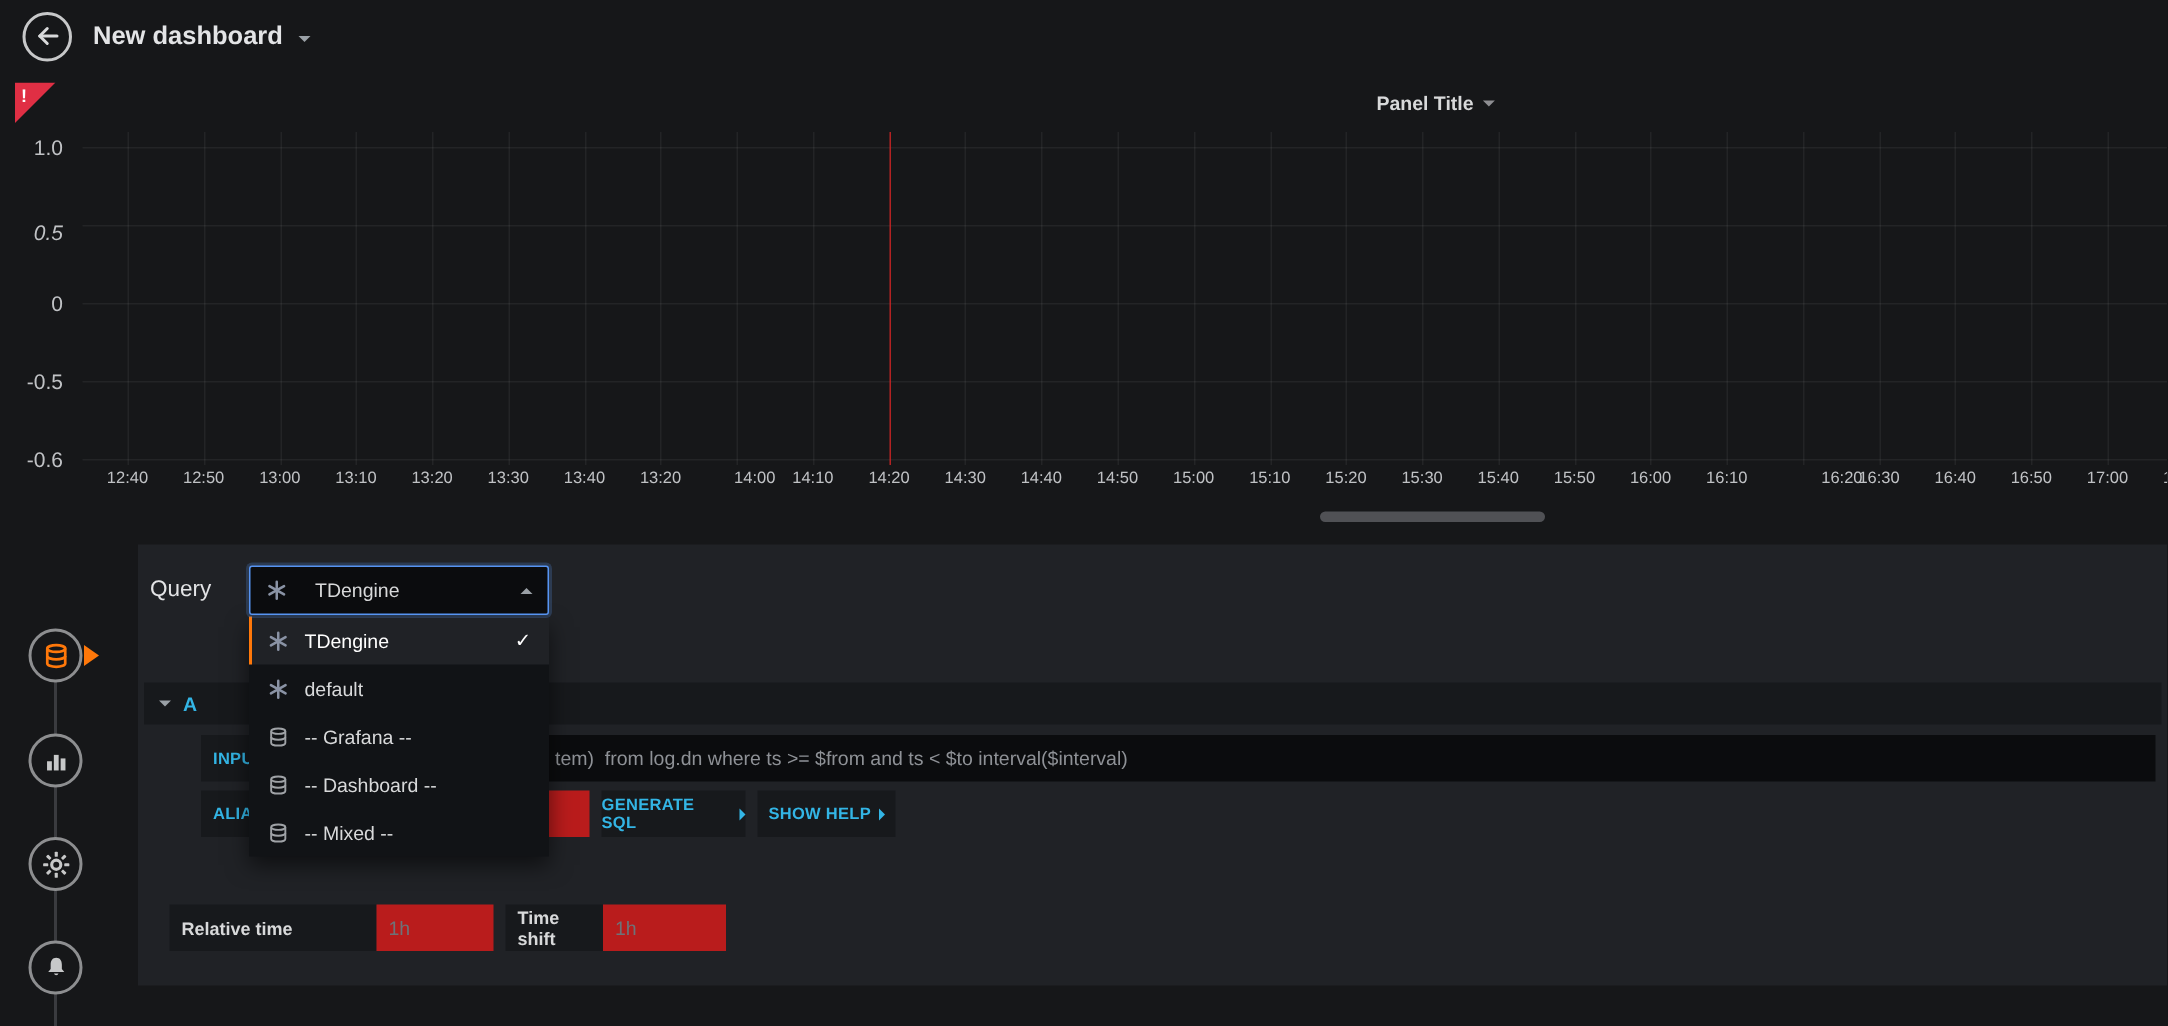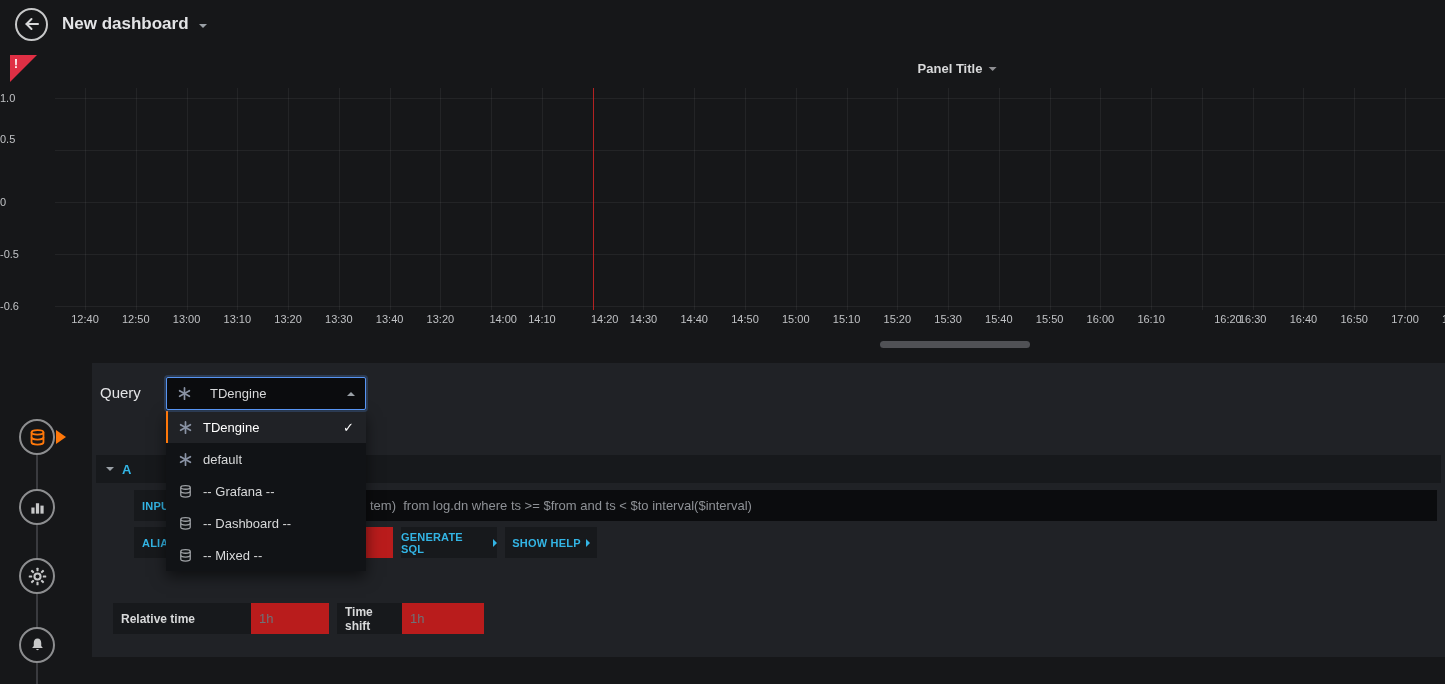--- a/index.html
+++ b/index.html
@@ -18,21 +18,21 @@
 
   
   .panel { position:absolute; left:0; top:55px; width:1445px; height:290px; overflow:hidden; }
   .corner-error { position:absolute; left:10px; top:0; width:0; height:0; border-top:27px solid #e02f44; border-right:27px solid transparent; z-index:4; }
   .corner-error .excl { position:absolute; left:4px; top:-25px; color:#fff; font-weight:700; font-size:12px; }
   .panel-title { position:absolute; left:957px; top:6px; transform:translateX(-50%); display:flex; align-items:center; gap:6px; font-size:13px; font-weight:700; color:#d8d9da; cursor:pointer; z-index:4; }
   .panel-title .caret-down { border-top-color:#8e8e92; }
   .grid-v { position:absolute; top:33px; height:222px; width:1px; background:rgba(255,255,255,0.06); }
   .grid-h { position:absolute; left:55px; width:1390px; height:1px; background:rgba(255,255,255,0.06); }
   .x-lbl { position:absolute; top:258px; transform:translateX(-50%); font-size:11px; color:#c0c2c5; white-space:nowrap; }
-  .y-lbl { position:absolute; left:0; width:42px; text-align:left; transform:translateY(-50%); font-size:11px; color:#c0c2c5; }
+  .y-lbl { position:absolute; left:0; width:42px; text-align:right; transform:translateY(-50%); font-size:14px; color:#c0c2c5; }
   .anno-line { position:absolute; top:33px; height:222px; width:1px; opacity:.85; }
 
   .hscrollbar { position:absolute; left:880px; top:341px; width:150px; height:7px; border-radius:4px; background:#5a5c60; opacity:.85; z-index:6; cursor:pointer; }
 
   
   .rail-line { position:absolute; left:36px; top:437px; width:2px; height:247px; background:#3a3b3f; }
   .rail-circle { position:absolute; left:19px; width:36px; height:36px; border-radius:50%; border:2px solid #8d8e90; background:#161719; display:flex; align-items:center; justify-content:center; cursor:pointer; z-index:2; }
   .rail-arrow { position:absolute; left:56px; top:430px; width:0; height:0; border-top:7px solid transparent; border-bottom:7px solid transparent; border-left:10px solid #ff780a; z-index:2; }
 
   
@@ -116,21 +116,21 @@
       <div class="x-lbl" style="left: 338.845px;">13:30</div>
       <div class="grid-v" style="left: 389.614px;"></div>
       <div class="x-lbl" style="left: 389.614px;">13:40</div>
       <div class="grid-v" style="left: 440.383px;"></div>
       <div class="x-lbl" style="left: 440.383px;">13:20</div>
       <div class="grid-v" style="left: 491.152px;"></div>
       <div class="x-lbl" style="left: 491.152px; margin-left: 12px;">14:00</div>
       <div class="grid-v" style="left: 541.921px;"></div>
       <div class="x-lbl" style="left: 541.921px;">14:10</div>
       <div class="grid-v" style="left: 592.69px;"></div>
-      <div class="x-lbl" style="left: 592.69px; margin-left: 12px;">14:20</div>
+      <div class="x-lbl" style="left: 592.69px;">14:20</div>
       <div class="grid-v" style="left: 643.459px;"></div>
       <div class="x-lbl" style="left: 643.459px;">14:30</div>
       <div class="grid-v" style="left: 694.228px;"></div>
       <div class="x-lbl" style="left: 694.228px;">14:40</div>
       <div class="grid-v" style="left: 744.997px;"></div>
       <div class="x-lbl" style="left: 744.997px;">14:50</div>
       <div class="grid-v" style="left: 795.766px;"></div>
       <div class="x-lbl" style="left: 795.766px;">15:00</div>
       <div class="grid-v" style="left: 846.535px;"></div>
       <div class="x-lbl" style="left: 846.535px;">15:10</div>
@@ -153,21 +153,21 @@
       <div class="grid-v" style="left: 1303.46px;"></div>
       <div class="x-lbl" style="left: 1303.46px;">16:40</div>
       <div class="grid-v" style="left: 1354.22px;"></div>
       <div class="x-lbl" style="left: 1354.22px;">16:50</div>
       <div class="grid-v" style="left: 1404.99px;"></div>
       <div class="x-lbl" style="left: 1404.99px;">17:00</div>
       <div class="x-lbl" style="left: 1455.76px;">17:10</div>
       <div class="grid-h" style="top: 43px;"></div>
       <div class="y-lbl" style="top: 43px;">1.0</div>
       <div class="grid-h" style="top: 95px;"></div>
-      <div class="y-lbl" style="top: 84px;">0.5</div>
+      <div class="y-lbl" style="top: 100px; font-style: italic;">0.5</div>
       <div class="grid-h" style="top: 147px;"></div>
       <div class="y-lbl" style="top: 147px;">0</div>
       <div class="grid-h" style="top: 199px;"></div>
       <div class="y-lbl" style="top: 199px;">-0.5</div>
       <div class="grid-h" style="top: 251px;"></div>
       <div class="y-lbl" style="top: 251px;">-0.6</div>
       <div class="anno-line" style="left: 592.69px; background: rgb(204, 34, 34);"></div>
     </div>
 
   <div class="hscrollbar"></div>

